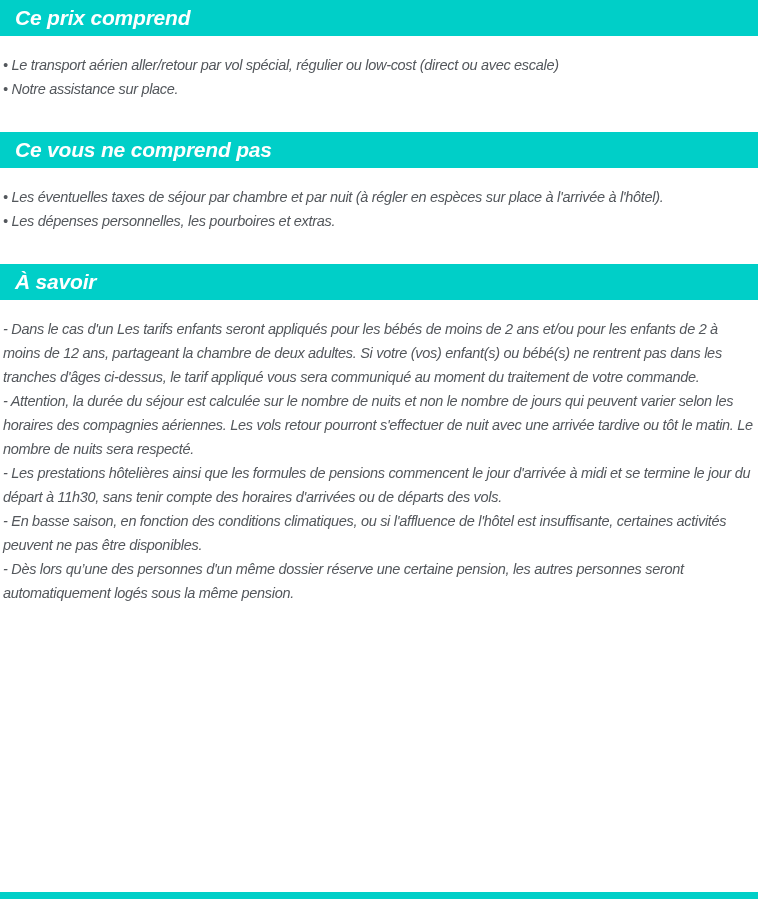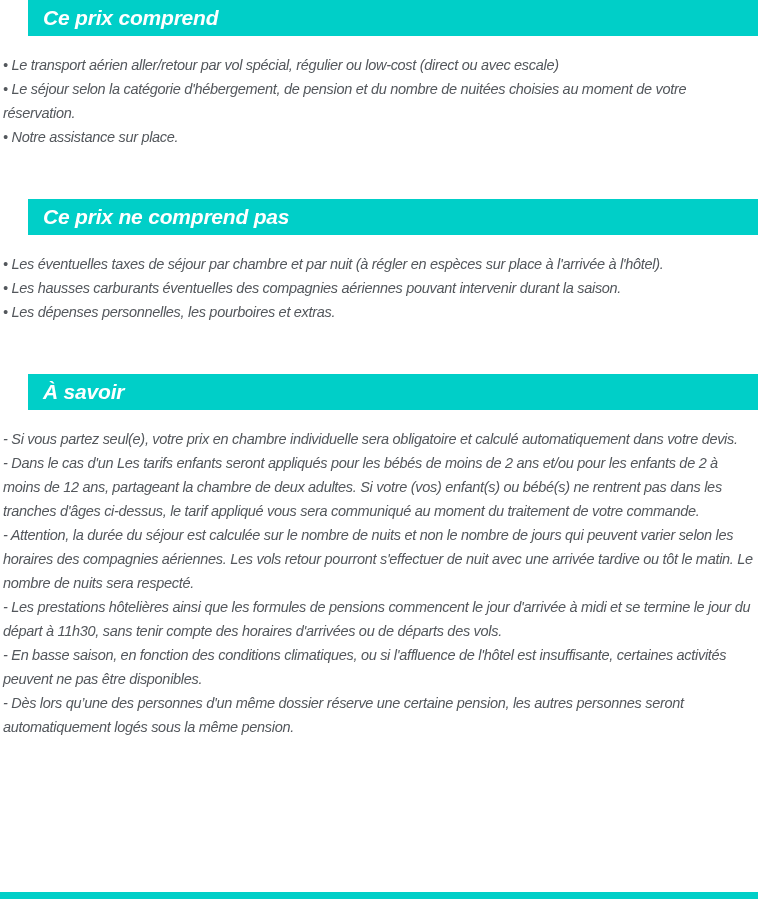--- a/index.html
+++ b/index.html
@@ -16,35 +16,34 @@
     overflow:hidden;
     background:#ffffff;
   }
   .section-bar{
     height:36px;
     background:var(--accent);
     display:flex;
     align-items:center;
     padding:0 15px;
     box-sizing:border-box;
-    margin-left:28px;
   }
   .section-bar h2{
     margin:0;
     font-family:"Liberation Sans",sans-serif;
     font-style:italic;
     font-weight:700;
     font-size:21px;
     color:var(--header-text);
     letter-spacing:-0.2px;
     white-space:nowrap;
   }
   .section-body{
     margin:17px 2px 0 3px;
-    padding-bottom:50px;
+    padding-bottom:31px;
     font-family:"Liberation Sans",sans-serif;
     font-style:italic;
     font-size:14.5px;
     line-height:24px;
     letter-spacing:-0.3px;
     color:var(--body-text);
   }
   .section-body p{margin:0;}
   .last .section-body{padding-bottom:0;}
   .next-section-strip{
@@ -60,42 +59,39 @@
 <body>
 
 <div class="page">
 
   <section>
     <header class="section-bar">
       <h2>Ce prix comprend</h2>
     </header>
     <div class="section-body">
       <p>• Le transport aérien aller/retour par vol spécial, régulier ou low-cost (direct ou avec escale)</p>
-      <p>• Le séjour selon la catégorie d'hébergement, de pension et du nombre de nuitées choisies au moment de votre réservation.</p>
       <p>• Notre assistance sur place.</p>
     </div>
   </section>
 
   <section>
     <header class="section-bar">
-      <h2>Ce prix ne comprend pas</h2>
+      <h2>Ce vous ne comprend pas</h2>
     </header>
     <div class="section-body">
       <p>• Les éventuelles taxes de séjour par chambre et par nuit (à régler en espèces sur place à l'arrivée à l'hôtel).</p>
-      <p>• Les hausses carburants éventuelles des compagnies aériennes pouvant intervenir durant la saison.</p>
       <p>• Les dépenses personnelles, les pourboires et extras.</p>
     </div>
   </section>
 
   <section class="last">
     <header class="section-bar">
       <h2>À savoir</h2>
     </header>
     <div class="section-body">
-      <p>- Si vous partez seul(e), votre prix en chambre individuelle sera obligatoire et calculé automatiquement dans votre devis.</p>
       <p>- Dans le cas d'un Les tarifs enfants seront appliqués pour les bébés de moins de 2 ans et/ou pour les enfants de 2 à moins de 12 ans, partageant la chambre de deux adultes. Si votre (vos) enfant(s) ou bébé(s) ne rentrent pas dans les tranches d'âges ci-dessus, le tarif appliqué vous sera communiqué au moment du traitement de votre commande.</p>
       <p>- Attention, la durée du séjour est calculée sur le nombre de nuits et non le nombre de jours qui peuvent varier selon les horaires des compagnies aériennes. Les vols retour pourront s'effectuer de nuit avec une arrivée tardive ou tôt le matin. Le nombre de nuits sera respecté.</p>
       <p>- Les prestations hôtelières ainsi que les formules de pensions commencent le jour d'arrivée à midi et se termine le jour du départ à 11h30, sans tenir compte des horaires d'arrivées ou de départs des vols.</p>
       <p>- En basse saison, en fonction des conditions climatiques, ou si l'affluence de l'hôtel est insuffisante, certaines activités peuvent ne pas être disponibles.</p>
       <p>- Dès lors qu’une des personnes d'un même dossier réserve une certaine pension, les autres personnes seront automatiquement logés sous la même pension.</p>
     </div>
   </section>
 
   <div class="next-section-strip"></div>
 

